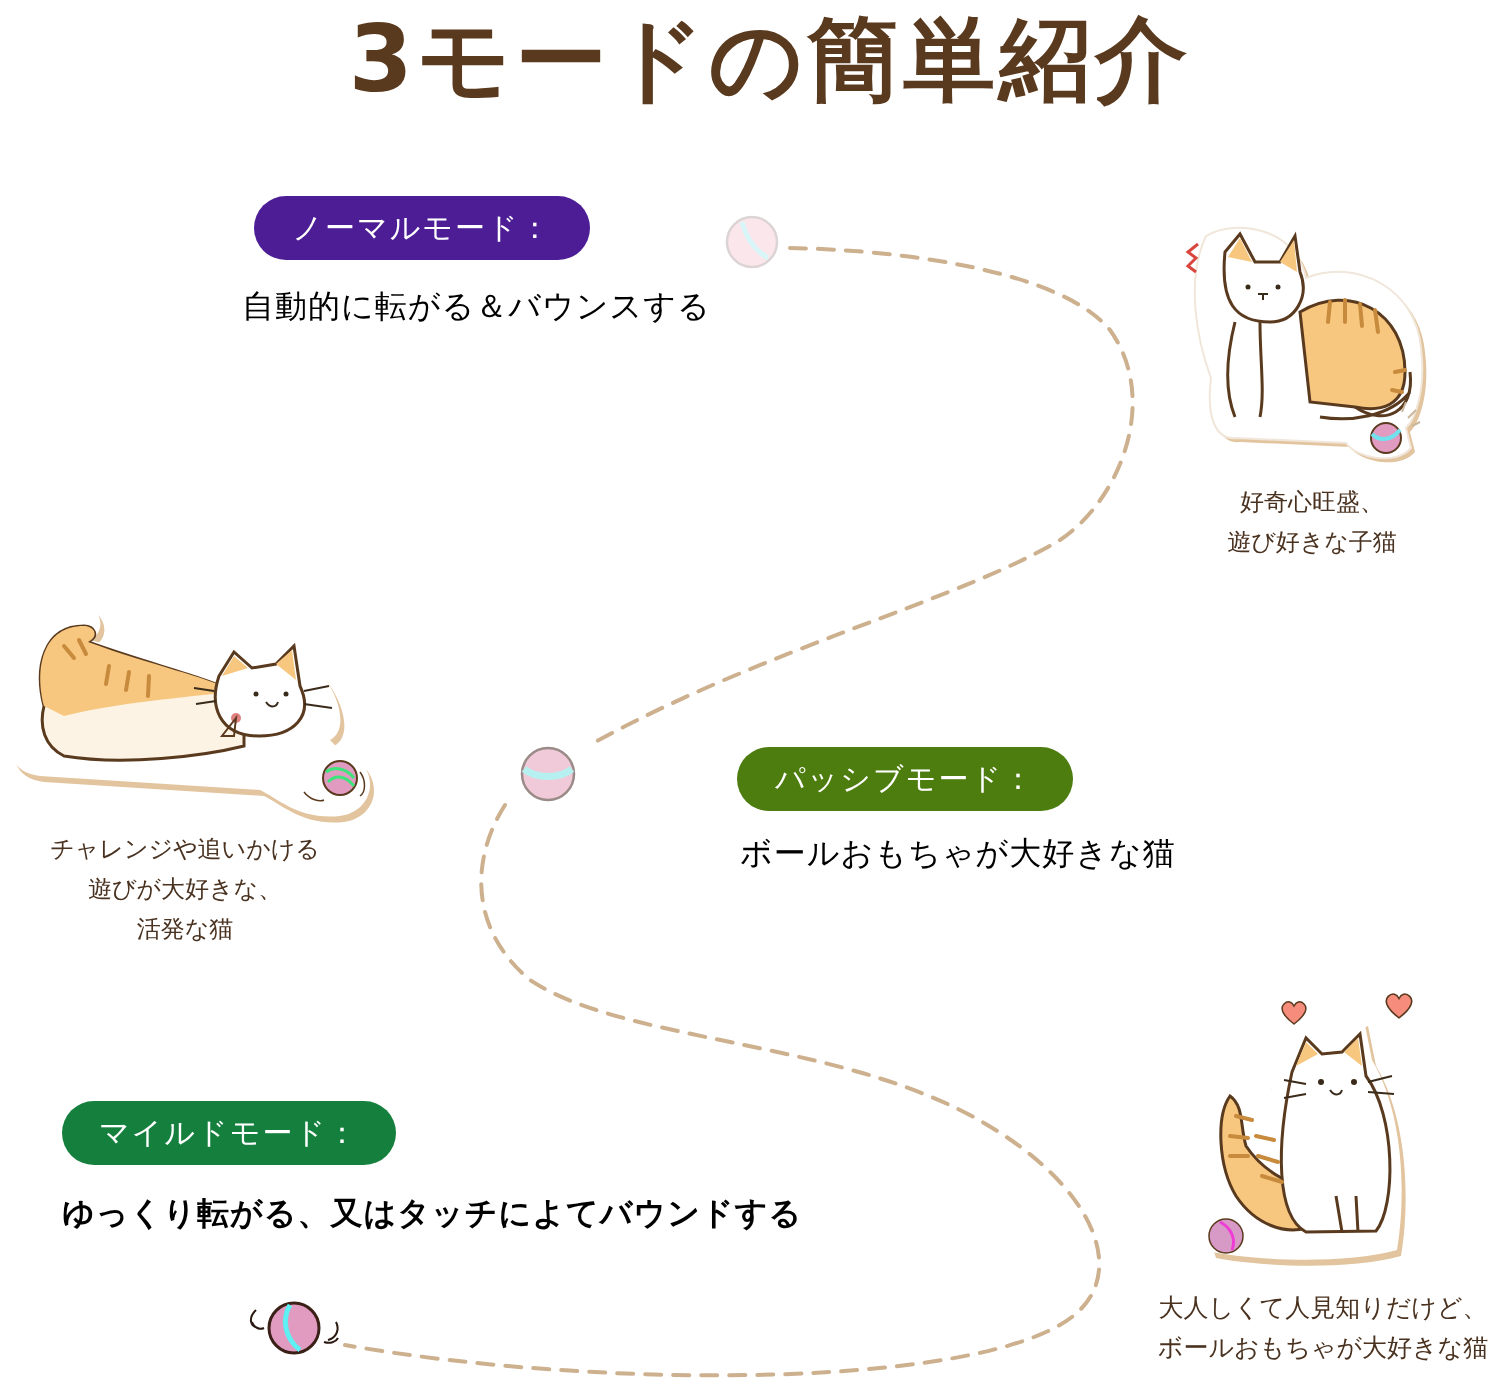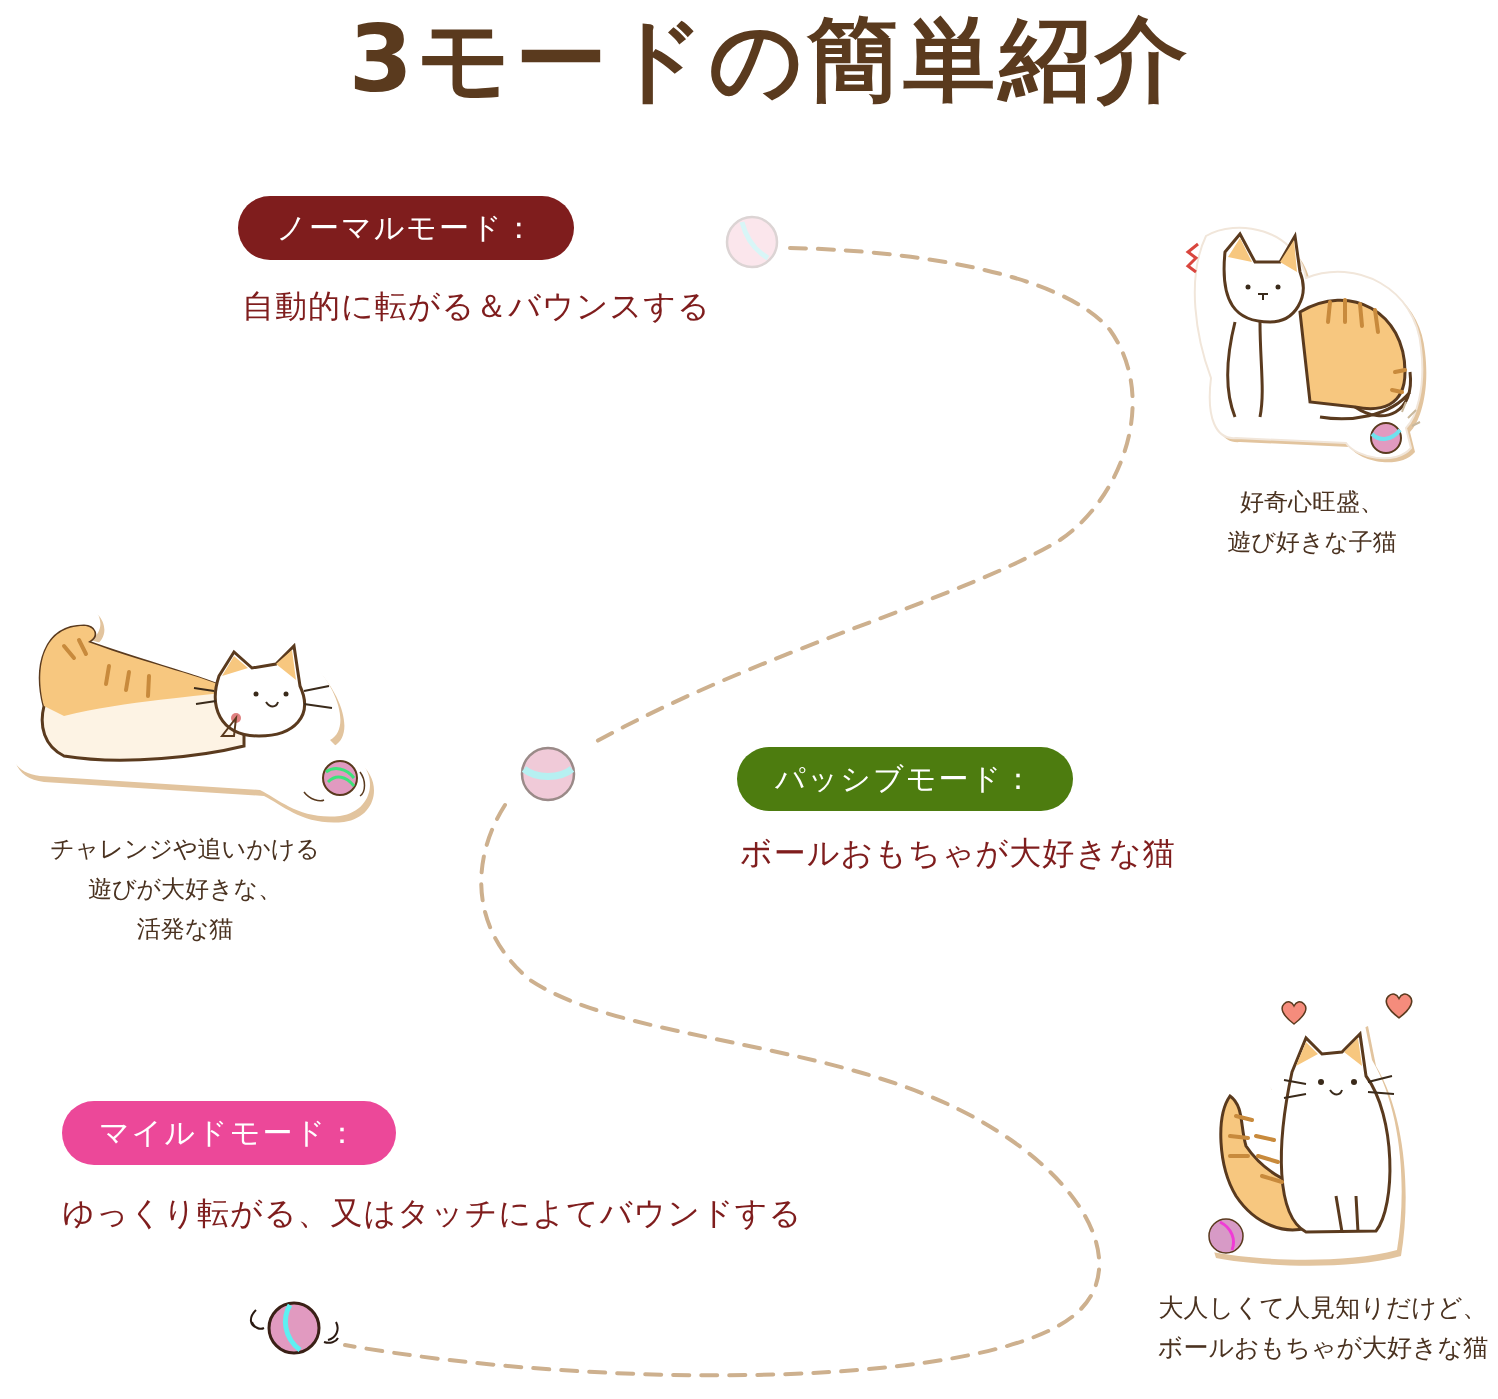--- a/index.html
+++ b/index.html
@@ -3,36 +3,36 @@
   <meta charset="utf-8">
   <style>
     html, body { margin:0; padding:0; background:#ffffff; }
     body { width:1498px; height:1399px; position:relative; overflow:hidden;
            font-family:"DejaVu Sans", sans-serif; color:#4a3220; }
     .title { position:absolute; left:0; top:0; width:1498px; text-align:center;
              font-size:92px; font-weight:bold; color:#5a3a1e; letter-spacing:4px; line-height:120px;padding-left:21px; }
     .path-layer { position:absolute; left:0; top:0; width:1498px; height:1399px; }
     .pill { position:absolute; height:64px; border-radius:32px; color:#fff;
             font-size:30px; line-height:64px; text-align:center; letter-spacing:2px; }
-    .desc { position:absolute; font-size:32px; color:#7f1d1d; white-space:nowrap; letter-spacing:1px; }
+    .desc { position:absolute; font-size:32px; color:#000000; white-space:nowrap; letter-spacing:1px; }
     .caption { position:absolute; font-size:24px; color:#4a3220; text-align:center; line-height:40px; white-space:pre; }
     .sticker { position:absolute; }
     .ball { position:absolute; }
   </style>
 </head>
 <body>
 
 <div class="title">3モードの簡単紹介</div>
 
 <svg class="path-layer" viewBox="0 0 1498 1399">
   <path d="M790 248 C 900 250, 1060 270, 1110 330 C 1160 400, 1120 500, 1060 540 C 960 600, 760 650, 590 745" fill="none" stroke="#cdb08e" stroke-width="4" stroke-dasharray="16 12" stroke-linecap="round"></path>
   <path d="M505 805 C 470 860, 470 930, 530 980 C 620 1040, 820 1040, 960 1110 C 1080 1170, 1130 1260, 1080 1310 C 1000 1390, 600 1390, 345 1345" fill="none" stroke="#cdb08e" stroke-width="4" stroke-dasharray="16 12" stroke-linecap="round"></path>
 </svg>
 
-<div class="pill" style="left:238px; top:196px; width:336px; background:#7f1d1d;">
+<div class="pill" style="left:254px; top:196px; width:336px; background:#4c1d95;">
   <span>ノーマルモード：</span>
 </div>
 <div class="desc" style="left:242px; top:285px;">自動的に転がる＆バウンスする</div>
 
 <svg class="ball" style="left:724px; top:214px;" width="56" height="56" viewBox="0 0 56 56">
   <circle cx="28" cy="28" r="25" fill="#fbe6ec" stroke="#dcd4d4" stroke-width="2.5"></circle>
   <path d="M18 8 C 22 24, 30 36, 44 44" fill="none" stroke="#d8f6f7" stroke-width="5"></path>
 </svg>
 
 <svg class="sticker" style="left:1180px; top:222px;" width="260" height="250" viewBox="0 0 260 250">
@@ -104,23 +104,23 @@
 </svg>
 <svg class="ball" style="left:1280px; top:1000px;" width="28" height="26" viewBox="0 0 28 26">
   <path d="M14 24 C 2 15, 0 8, 4 4 C 8 0, 12 2, 14 6 C 16 2, 20 0, 24 4 C 28 8, 26 15, 14 24 Z" fill="#f58c7c" stroke="#5a3a1e" stroke-width="1.5"></path>
 </svg>
 <svg class="ball" style="left:1384px; top:992px;" width="30" height="28" viewBox="0 0 28 26">
   <path d="M14 24 C 2 15, 0 8, 4 4 C 8 0, 12 2, 14 6 C 16 2, 20 0, 24 4 C 28 8, 26 15, 14 24 Z" fill="#f58c7c" stroke="#5a3a1e" stroke-width="1.5"></path>
 </svg>
 <div class="caption" style="left:1148px; top:1288px; width:350px; text-align:center; font-size:25px;">大人しくて人見知りだけど、
 ボールおもちゃが大好きな猫</div>
 
-<div class="pill" style="left:62px; top:1101px; width:334px; background:#ec4899;">
+<div class="pill" style="left:62px; top:1101px; width:334px; background:#15803d;">
   <span>マイルドモード：</span>
 </div>
-<div class="desc" style="left:62px; top:1192px;">ゆっくり転がる、又はタッチによてバウンドする</div>
+<div class="desc" style="left:62px; top:1192px;font-weight:bold;">ゆっくり転がる、又はタッチによてバウンドする</div>
 
 <svg class="ball" style="left:244px; top:1298px;" width="100" height="62" viewBox="0 0 100 62">
   <circle cx="50" cy="30" r="25" fill="#e19ac0" stroke="#3a2016" stroke-width="3"></circle>
   <path d="M46 7 C 38 20, 40 40, 56 52" fill="none" stroke="#5ef0f2" stroke-width="5"></path>
   <path d="M12 12 C 4 20, 6 28, 14 30 M 8 24 C 10 30, 16 32, 20 30" fill="none" stroke="#2a1a12" stroke-width="2"></path>
   <path d="M92 24 C 96 32, 92 40, 84 42 M 80 44 C 86 46, 92 44, 94 40" fill="none" stroke="#2a1a12" stroke-width="2"></path>
 </svg>
 
 </body></html>

